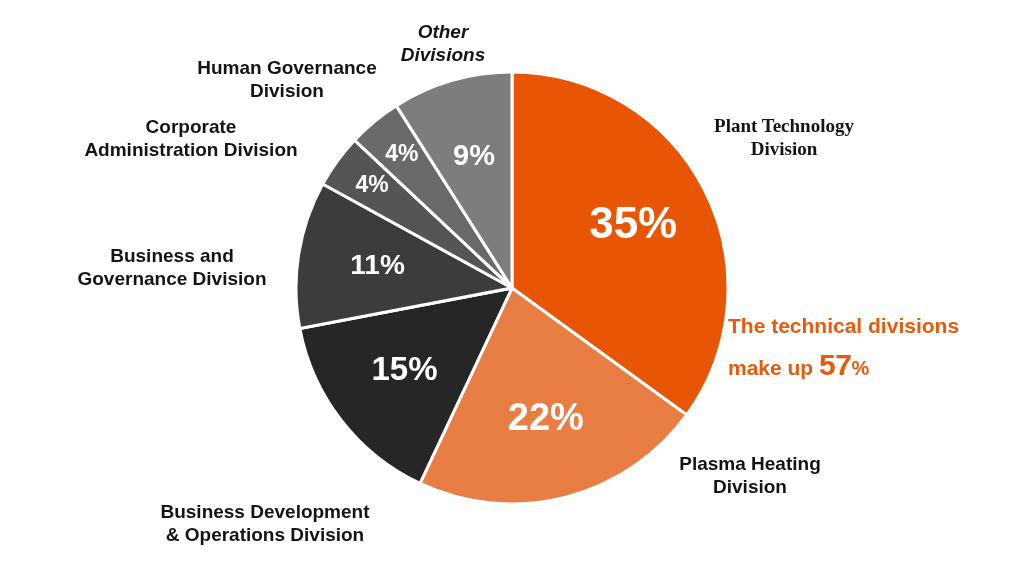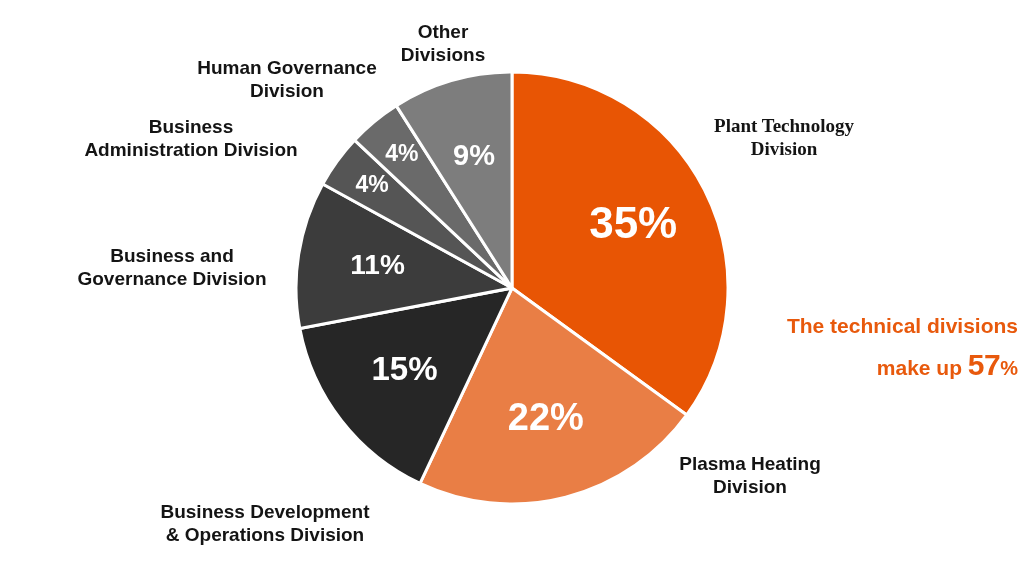--- a/index.html
+++ b/index.html
@@ -38,34 +38,34 @@
     font-family: "Liberation Sans", sans-serif;
     font-weight: bold;
     font-size: 19px;
     line-height: 1.22;
     color: #141414;
     white-space: pre-line;
   }
   .cat-label.center { text-align: center; }
 
   
-  #label-other        { left: 383px;  top: 20px;  width: 120px; }
+  #label-other        { left: 383px;  top: 20px;  width: 120px; font-style: italic; }
   #label-hr           { left: 182px;  top: 56px;  width: 210px; }
   #label-corporate    { left: 66px;   top: 115px; width: 250px; }
   #label-finance      { left: 62px;   top: 244px; width: 220px; }
   #label-bizdev       { left: 140px;  top: 452px; width: 250px; margin-top: 48px; }
   #label-plasma       { left: 655px;  top: 452px; width: 190px; }
   #label-plant        { left: 684px;  top: 114px; width: 200px; font-family: Liberation Serif, serif; }
 
   #annotation {
     position: absolute;
     left: 728px;
     top: 310px;
     width: 290px;
-    text-align: right;
+    text-align: left;
     color: #E8590C;
     font-family: "Liberation Sans", sans-serif;
     font-weight: bold;
     font-size: 21px;
     line-height: 1.52;
   }
   #annotation .big {
     font-size: 30px;
     letter-spacing: -0.5px;
   }
@@ -97,21 +97,21 @@
         <text class="slice-value" x="474.0" y="157.3" font-size="29">9%</text>
       </g>
   </svg>
 
   <div class="cat-label center" id="label-other">Other
 Divisions</div>
 
   <div class="cat-label center" id="label-hr">Human Governance
 Division</div>
 
-  <div class="cat-label center" id="label-corporate">Business
+  <div class="cat-label center" id="label-corporate">Corporate
 Administration Division</div>
 
   <div class="cat-label center" id="label-finance">Business and
 Governance Division</div>
 
   <div class="cat-label center" id="label-bizdev">Business Development
 &amp; Operations Division</div>
 
   <div class="cat-label center" id="label-plasma">Plasma Heating
 Division</div>

